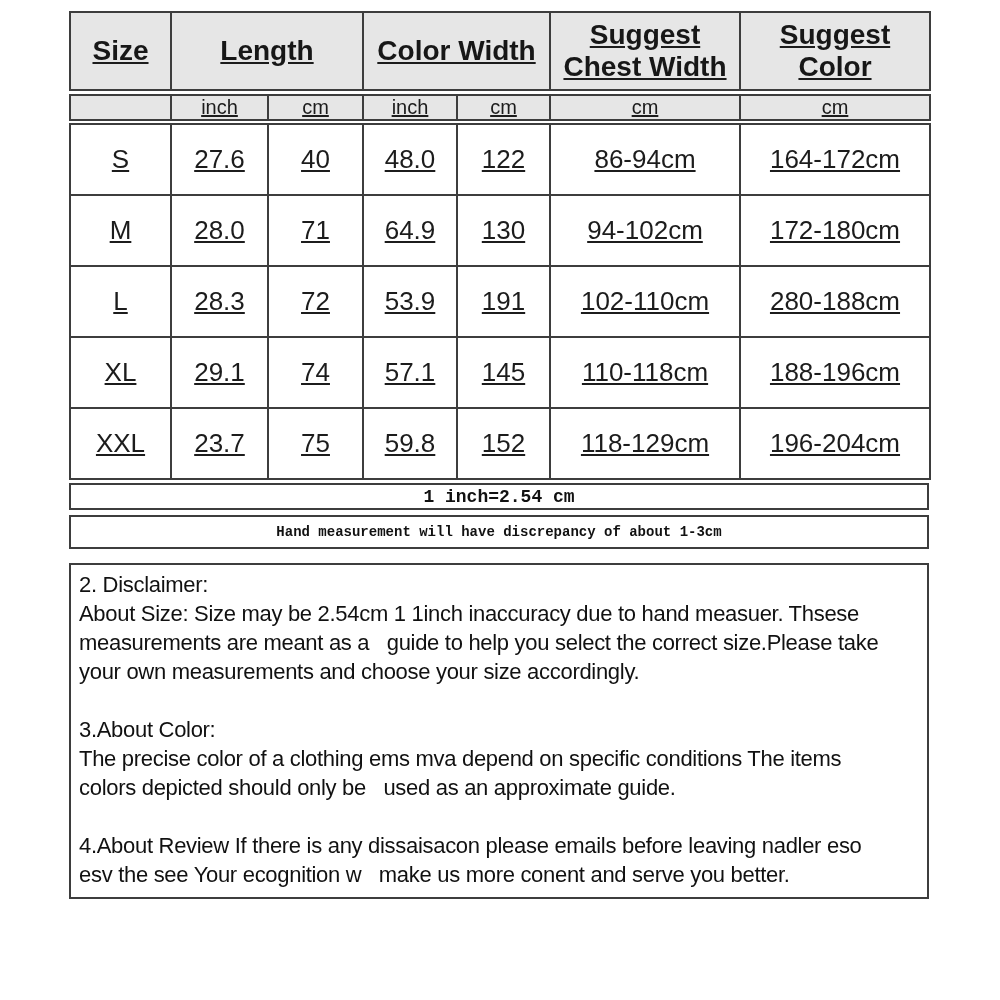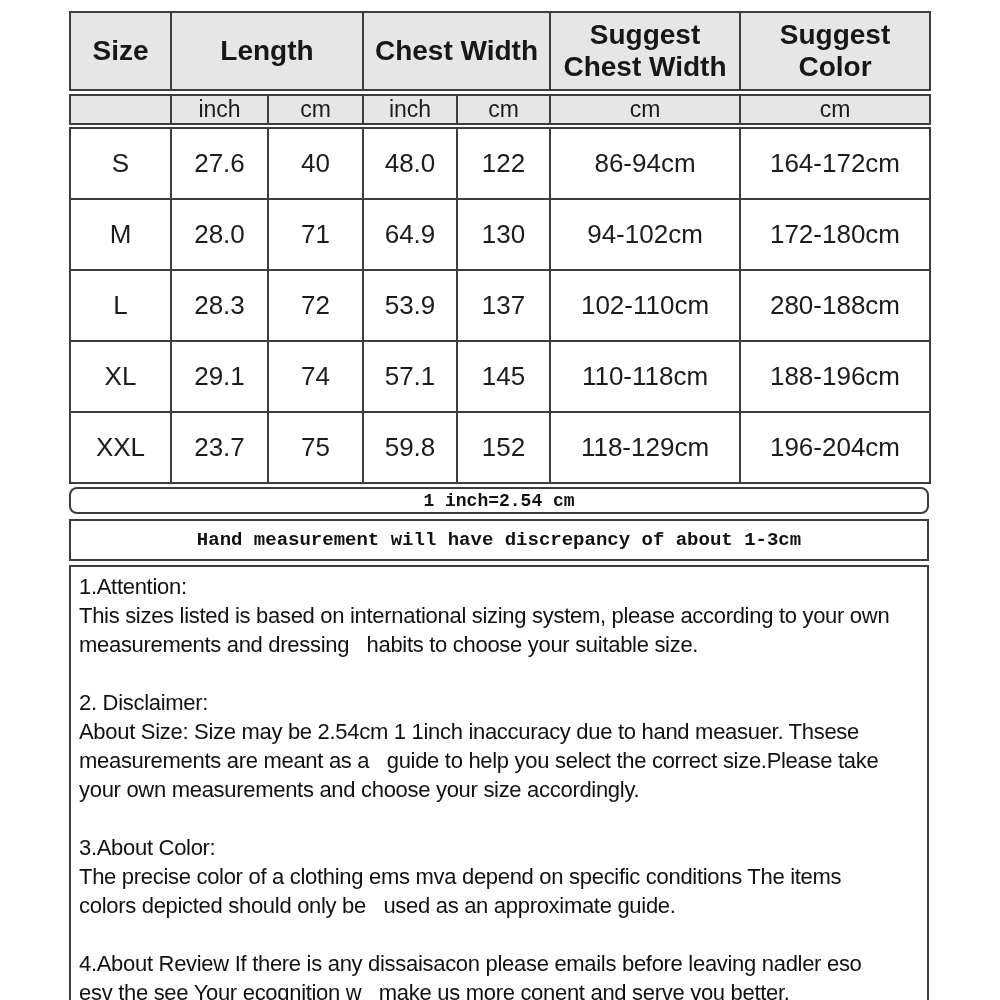--- a/index.html
+++ b/index.html
@@ -5,41 +5,41 @@
   * { margin: 0; padding: 0; box-sizing: border-box; }
   html, body { background: #ffffff; }
   body {
     width: 1000px; height: 1000px;
     font-family: "Liberation Sans", sans-serif;
     color: #1c1c1c;
     overflow: hidden;
   }
   .sheet { width: 860px; margin: 11px 0 0 69px; }
 
-  table.sz { border-collapse: collapse; table-layout: fixed; width: 860px; }
+  table.sz { border-collapse: collapse; table-layout: fixed; width: 860px; text-decoration: underline; }
   table.sz td, table.sz th { border: 2px solid #3d3d3d; text-align: center; vertical-align: middle; overflow: hidden; }
 
   .hdr-table { margin-bottom: 3px; }
   .hdr-table th {
     background: #e6e6e6; font-weight: bold; font-size: 28px;
     height: 78px; line-height: 1.15; color: #171717;
   }
   .unit-table { margin-bottom: 2px; }
-  .unit-table td { background: #e6e6e6; font-size: 23px; height: 25px; margin-top: 28px; }
+  .unit-table td { background: #e6e6e6; font-size: 20px; height: 25px; margin-top: 28px; }
 
   .body-table td { font-size: 26px; height: 71px; background: #ffffff; }
   .body-table { margin-bottom: 3px; }
 
   .note-box {
     width: 860px; border: 2px solid #3d3d3d; background: #ffffff;
     display: flex; align-items: center; justify-content: center;
     font-family: "Liberation Mono", monospace; font-weight: bold; color: #111111;
   }
-  .note-conversion { height: 27px; font-size: 18px; margin-bottom: 5px; border-radius: 8px; }
-  .note-hand { height: 42px; font-size: 19px; margin-bottom: 4px; }
+  .note-conversion { height: 27px; font-size: 18px; margin-bottom: 5px; }
+  .note-hand { height: 34px; font-size: 14px; margin-bottom: 14px; }
 
   .info-box {
     width: 860px; border: 2px solid #3d3d3d; background: #ffffff;
     padding: 5px 8px 8px 8px;
     font-size: 22px; letter-spacing: -0.3px; line-height: 29px; color: #111111;
   }
   .info-section { white-space: pre-wrap; margin-bottom: 29px; }
   .info-section:last-child { margin-bottom: 0; }
 </style>
 </head>
@@ -52,21 +52,21 @@
       <col style="width:101px">
         <col style="width:192px">
         <col style="width:187px">
         <col style="width:190px">
         <col style="width:190px">
     </colgroup>
     <tbody>
         <tr>
       <th>Size</th>
       <th>Length</th>
-      <th>Chest Width</th>
+      <th>Color Width</th>
       <th>Suggest Chest Width</th>
       <th>Suggest Color</th>
     </tr>
   </tbody>
     </table>
 
   <table class="sz unit-table">
     <colgroup>
       <col style="width:101px">
         <col style="width:97px">
@@ -116,21 +116,21 @@
       <td>64.9</td>
       <td>130</td>
       <td>94-102cm</td>
       <td>172-180cm</td>
     </tr>
     <tr>
       <td>L</td>
       <td>28.3</td>
       <td>72</td>
       <td>53.9</td>
-      <td>137</td>
+      <td>191</td>
       <td>102-110cm</td>
       <td>280-188cm</td>
     </tr>
     <tr>
       <td>XL</td>
       <td>29.1</td>
       <td>74</td>
       <td>57.1</td>
       <td>145</td>
       <td>110-118cm</td>
@@ -145,23 +145,20 @@
       <td>118-129cm</td>
       <td>196-204cm</td>
     </tr>
   </tbody>
     </table>
 
   <div class="note-box note-conversion">1 inch=2.54 cm</div>
   <div class="note-box note-hand">Hand measurement will have discrepancy of about 1-3cm</div>
 
   <div class="info-box">
-    <div class="info-section">1.Attention:
-This sizes listed is based on international sizing system, please according to your own
-measurements and dressing   habits to choose your suitable size.</div>
     <div class="info-section">2. Disclaimer:
 About Size: Size may be 2.54cm 1 1inch inaccuracy due to hand measuer. Thsese
 measurements are meant as a   guide to help you select the correct size.Please take
 your own measurements and choose your size accordingly.</div>
     <div class="info-section">3.About Color:
 The precise color of a clothing ems mva depend on specific conditions The items
 colors depicted should only be   used as an approximate guide.</div>
     <div class="info-section">4.About Review If there is any dissaisacon please emails before leaving nadler eso
 esv the see Your ecognition w   make us more conent and serve you better.</div>
   </div>

